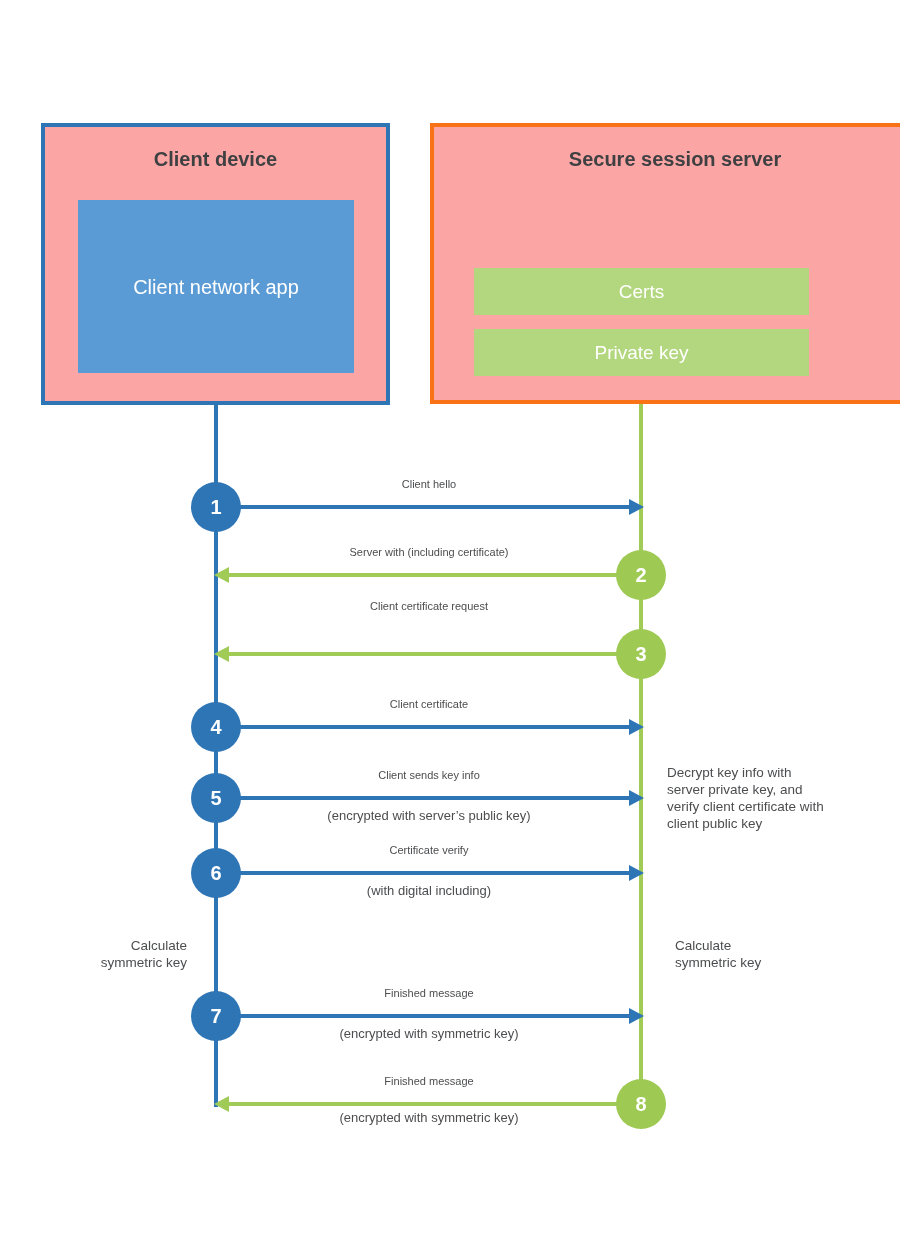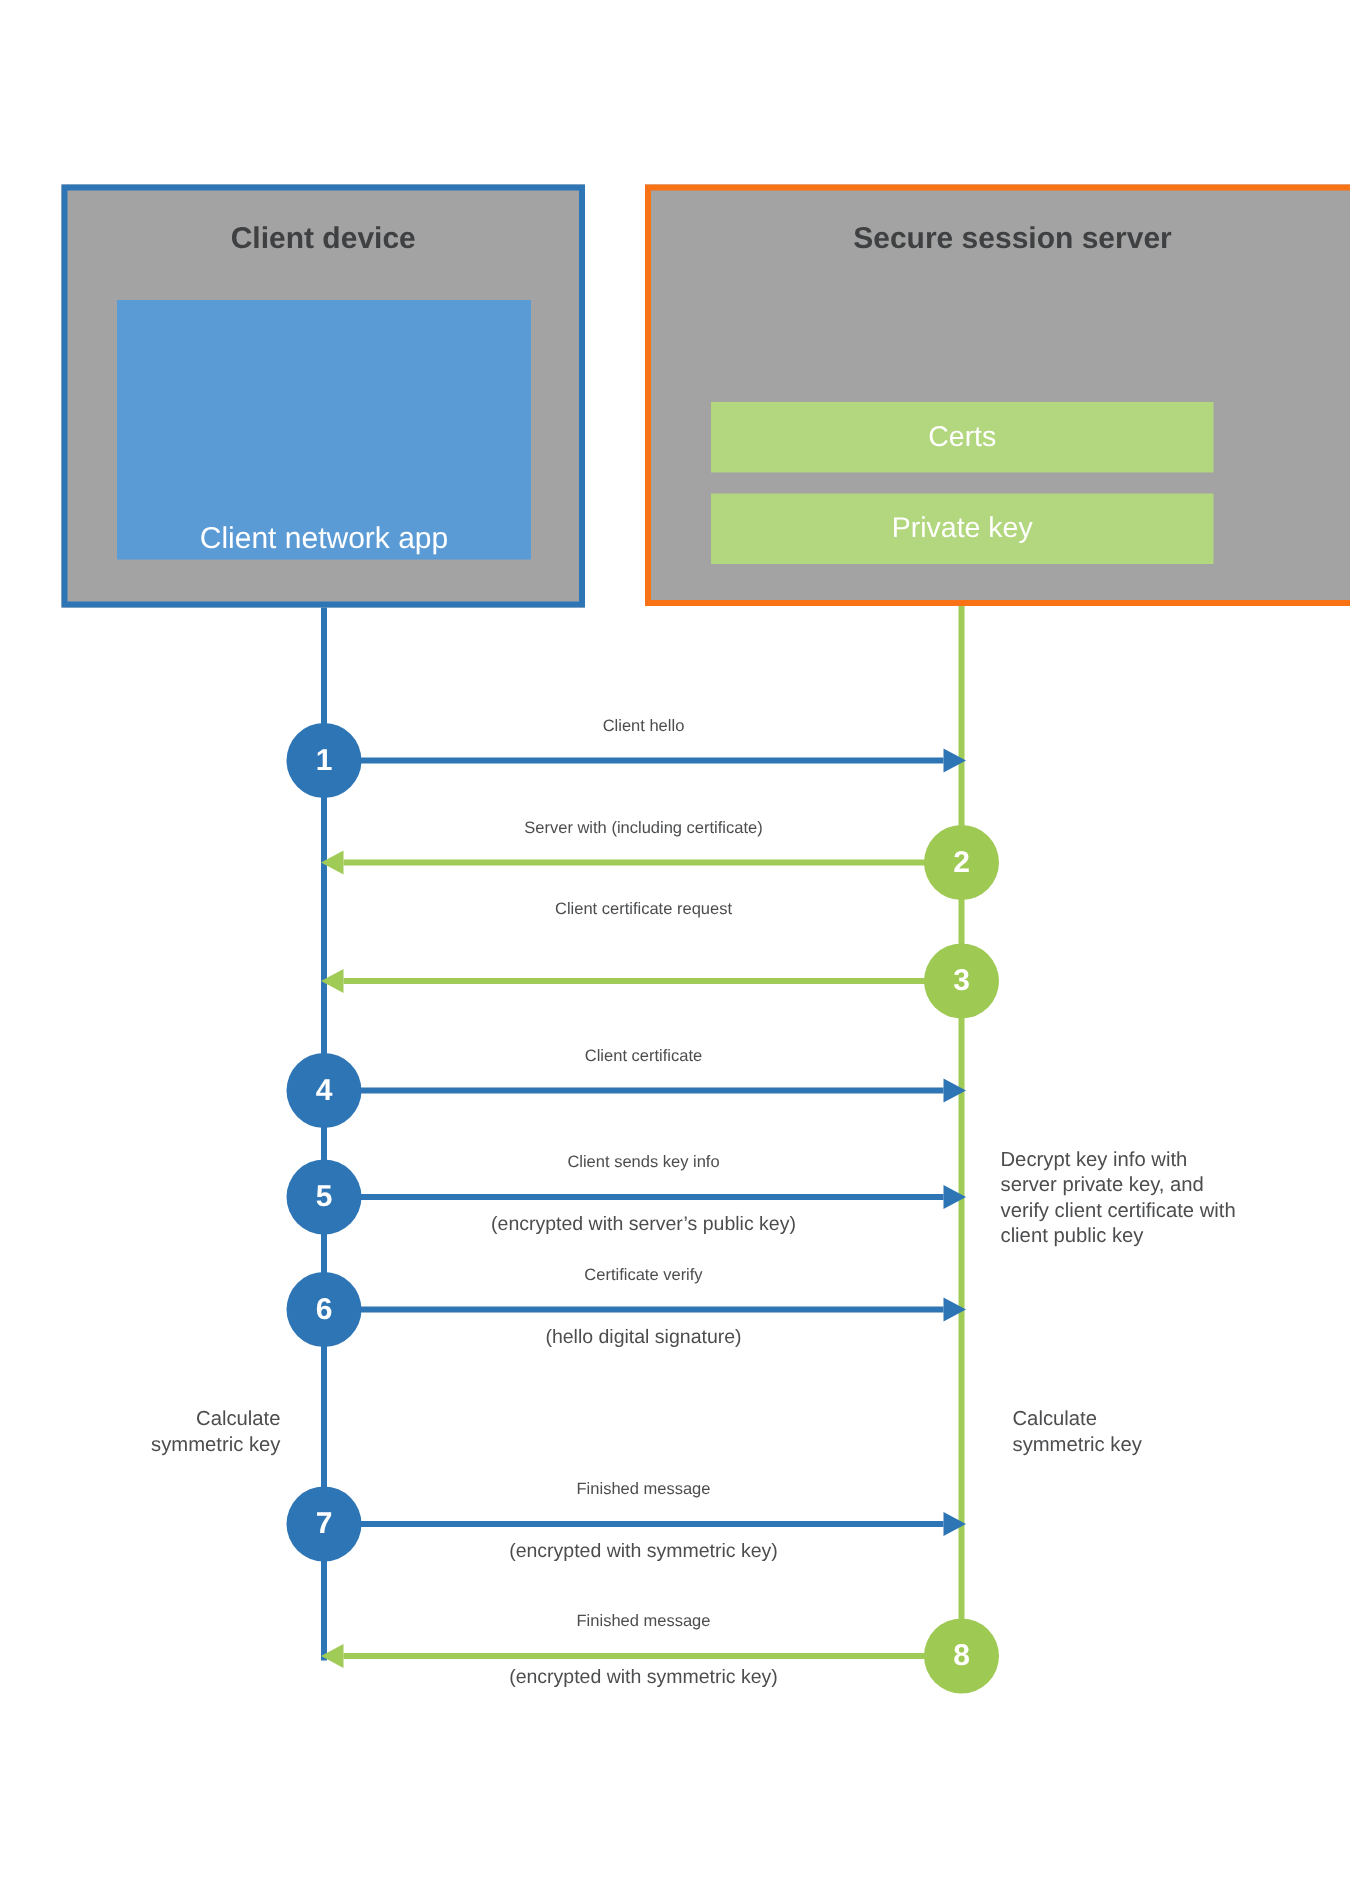--- a/index.html
+++ b/index.html
@@ -2,25 +2,25 @@
 <html><head>
 <meta charset="utf-8">
 <style>
   html,body{margin:0;padding:0;background:#ffffff;}
   body{font-family:"Liberation Sans","DejaVu Sans",sans-serif;}
   #canvas{position:relative;width:900px;height:1256px;background:#ffffff;overflow:hidden;}
 
   .page-title{position:absolute;left:36px;top:31px;font-size:26px;font-weight:300;color:#54565b;letter-spacing:.2px;}
 
   
-  .actor-box{position:absolute;box-sizing:border-box;background:#a3a3a3;}
+  .actor-box{position:absolute;box-sizing:border-box;background:#fca5a5;}
   .client-box{left:41px;top:123px;width:349px;height:282px;border:4px solid #2e75b6;}
   .server-box{left:430px;top:123px;width:490px;height:281px;border:4px solid #f97316;}
   .actor-heading{position:absolute;width:100%;text-align:center;top:21px;font-size:20px;font-weight:700;color:#3f4042;}
-  .app-box{position:absolute;left:33px;top:73px;width:276px;height:173px;background:#5b9bd5;display:flex;align-items:flex-end;justify-content:center;}
+  .app-box{position:absolute;left:33px;top:73px;width:276px;height:173px;background:#5b9bd5;display:flex;align-items:center;justify-content:center;}
   .app-box .app-text{width:180px;text-align:center;color:#ffffff;font-size:20px;line-height:28px;}
   .module-bar{position:absolute;left:40px;width:335px;height:47px;background:#b3d77e;display:flex;align-items:center;justify-content:center;color:#ffffff;font-size:19px;}
 
   
   .vline{position:absolute;width:4px;}
   .vline.blue{background:#2e75b6;}
   .vline.green{background:#a0cb57;}
 
   
   .hline{position:absolute;height:4px;}
@@ -111,21 +111,21 @@
     <div class="step-sub" style="top:808px">(encrypted with server’s public key)</div>
   </div>
 
   <div>
     <div class="hline blue" style="left:216px;top:871px;width:413px"></div>
     <div class="head r-blue" style="left:629px;top:865px"></div>
     <div class="circle blue" style="left:216px;top:873px">
         <span>6</span>
       </div>
     <div class="step-label" style="top:844px">Certificate verify</div>
-    <div class="step-sub" style="top:883px">(hello digital signature)</div>
+    <div class="step-sub" style="top:883px">(with digital including)</div>
   </div>
 
   <div>
     <div class="hline blue" style="left:216px;top:1014px;width:413px"></div>
     <div class="head r-blue" style="left:629px;top:1008px"></div>
     <div class="circle blue" style="left:216px;top:1016px">
         <span>7</span>
       </div>
     <div class="step-label" style="top:987px">Finished message</div>
     <div class="step-sub" style="top:1026px">(encrypted with symmetric key)</div>

